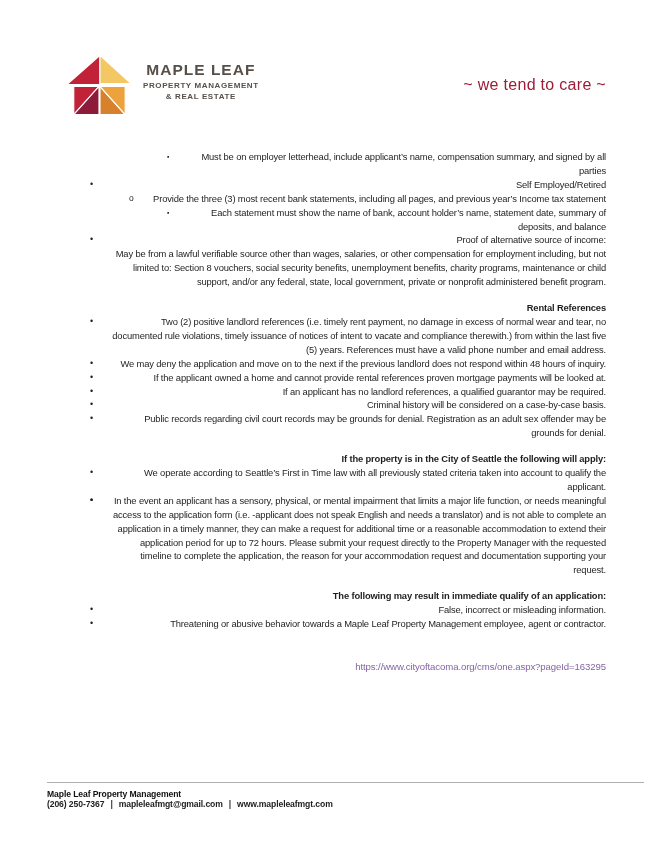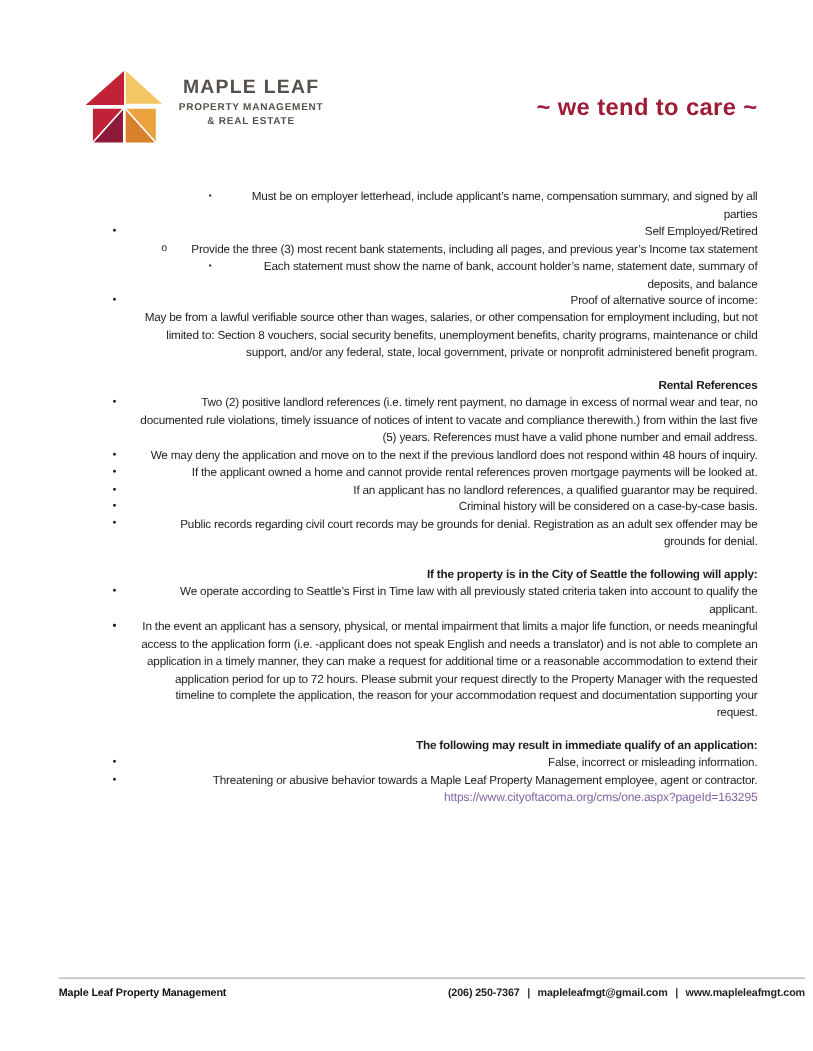--- a/index.html
+++ b/index.html
@@ -13,42 +13,42 @@
     overflow:hidden;
   }
   .page{position:absolute;inset:0;background:#ffffff;}
 
   
   .logo-wrap{position:absolute;left:65px;top:54px;display:flex;align-items:flex-start;}
   .logo-svg{width:68px;height:63px;display:block;}
   .brand{margin-left:10px;margin-top:8px;}
   .brand-name{font-size:15.5px;font-weight:bold;letter-spacing:1px;line-height:1.05;}
   .brand-sub{font-size:8px;font-weight:bold;letter-spacing:0.6px;margin-top:3px;line-height:1.35;}
-  .tagline{position:absolute;right:44px;top:76px;font-size:19px;font-weight:bold;letter-spacing:0.3px;text-align:right;}
+  .tagline{position:absolute;right:44px;top:76px;font-size:16px;font-weight:normal;letter-spacing:0.3px;text-align:right;}
 
   
   .content{position:absolute;left:70px;top:150px;width:536px;font-size:9.4px;letter-spacing:-0.15px;line-height:13.9px;text-align:right;}
   section{margin:0;}
   .heading{font-weight:bold;margin-top:12px;}
   .li{position:relative;}
   .li .bullet{position:absolute;top:0;}
   .lvl1{padding-left:39px;}  .lvl1 .bullet{left:20px;font-size:9px;}
   .lvl2{padding-left:78px;}  .lvl2 .bullet{left:59px;font-size:8.5px;}
   .lvl3{padding-left:116px;} .lvl3 .bullet{left:97px;font-size:6.5px;line-height:13.9px;}
   .cont{padding-left:39px;}
-  .link-row{margin-top:0;}
+  .link-row{margin-top:29px;}
   .doc-link{text-decoration:none;font-size:9.6px;letter-spacing:-0.1px;}
 
   
   .footer{
     position:absolute;left:47px;top:782px;width:597px;
     border-top:1px solid #b0b0b0;
     padding-top:6px;
-    display:flex;justify-content:space-between;align-items:baseline;
-    font-size:8.6px;letter-spacing:-0.1px;
+    display:flex;align-items:baseline;
+    font-size:8.6px;letter-spacing:-0.1px;flex-direction:column;
   }
   .f-left{font-weight:bold;color:#111;}
   .f-right{color:#222;font-weight:bold;}
   .f-right .sep{margin:0 6px;color:#333;}
 </style>
 </head>
 <body>
 
 <div class="page">
 

